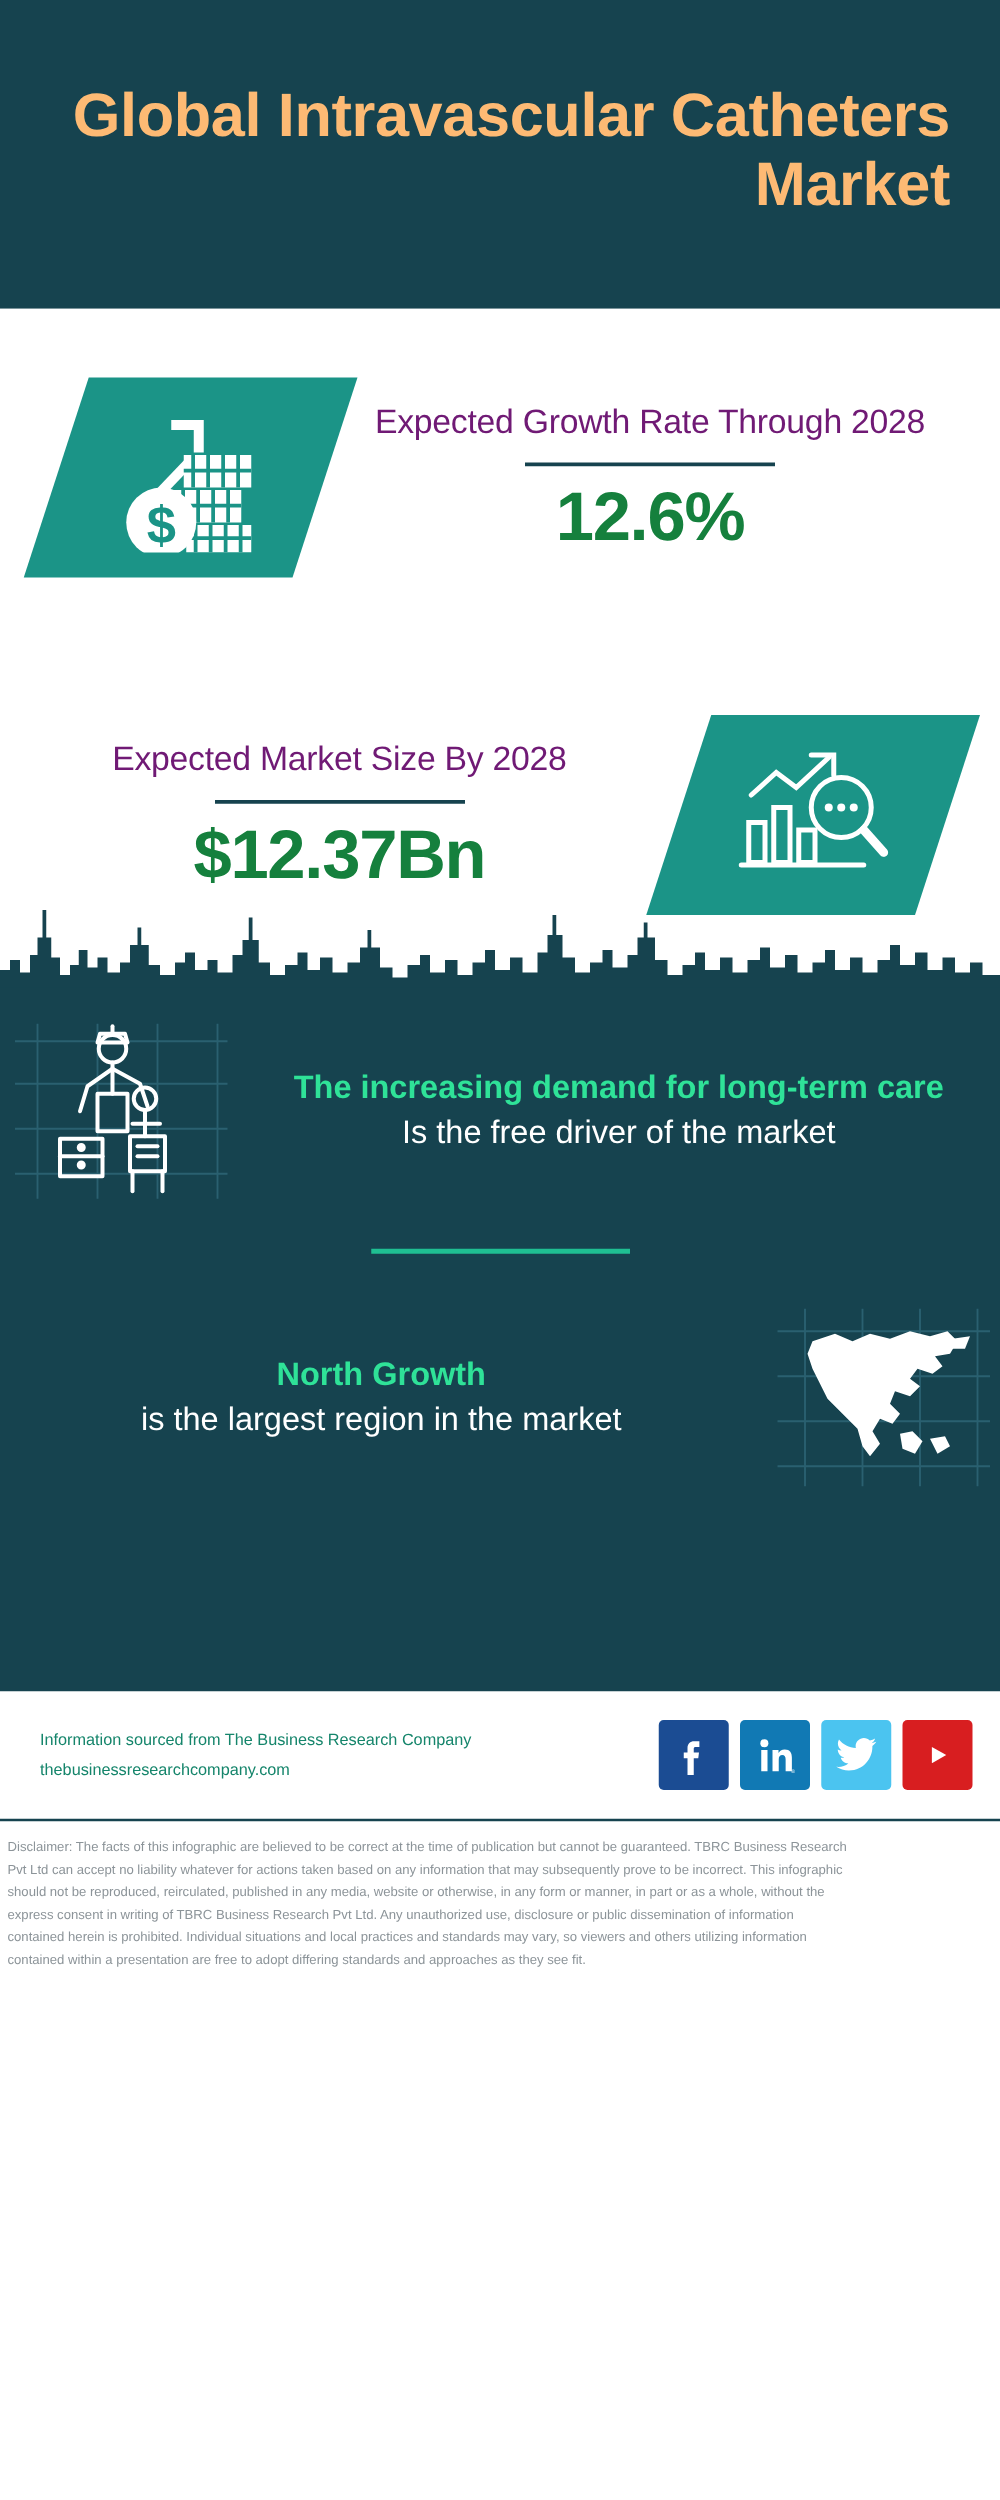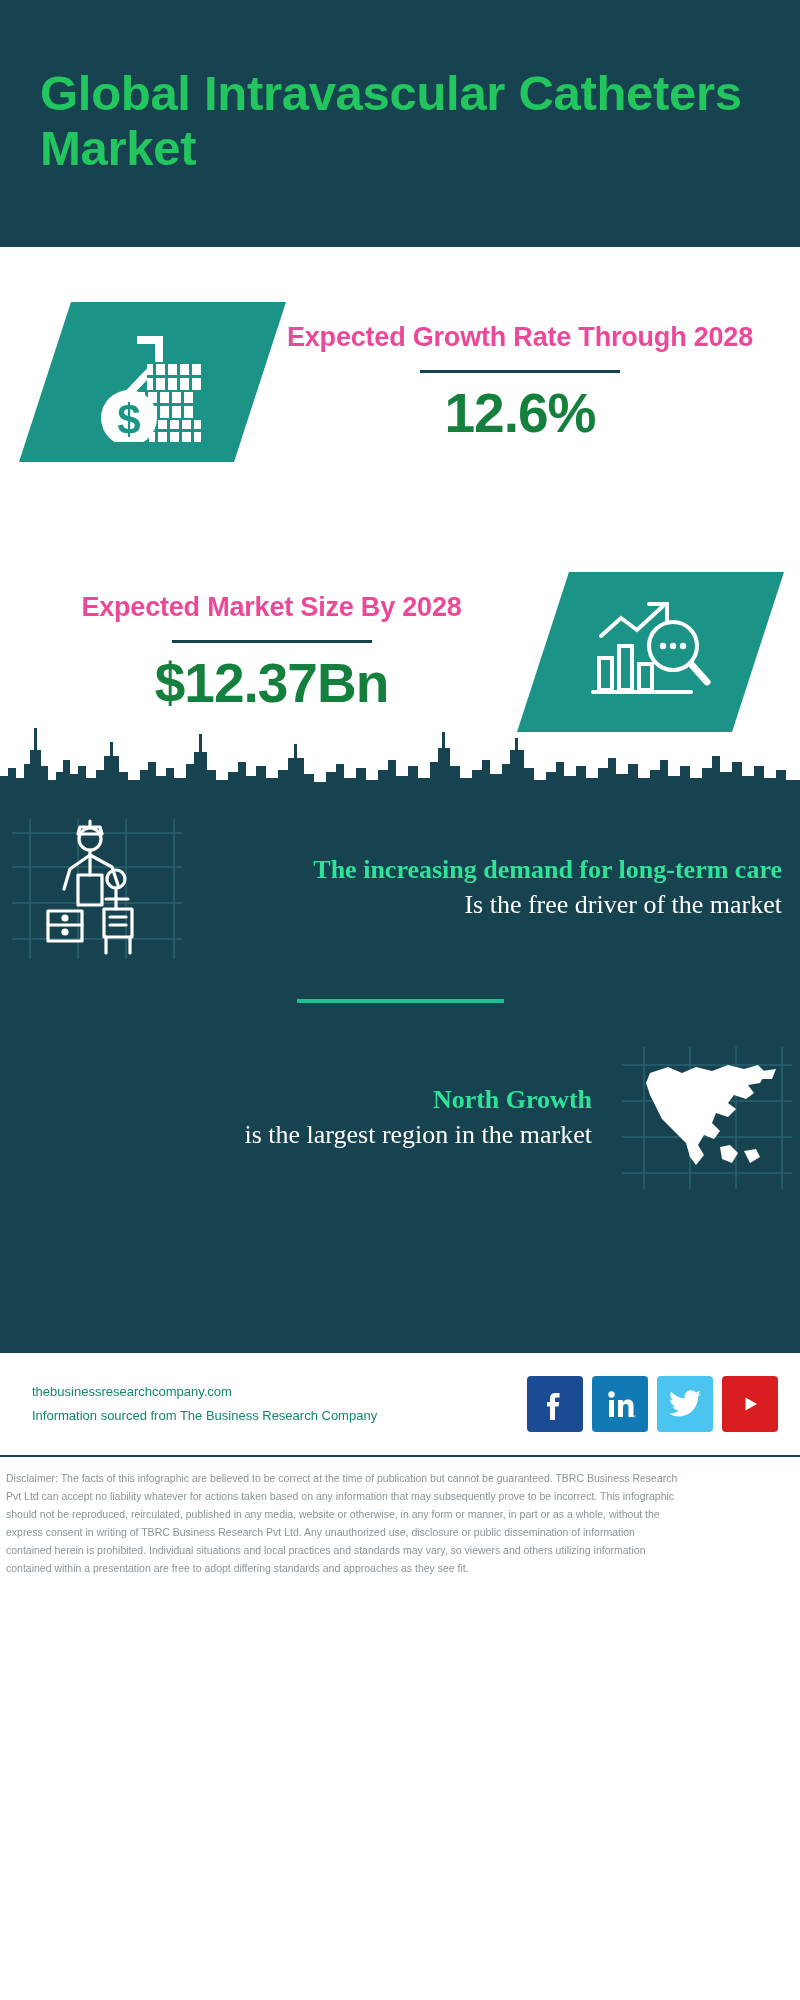--- a/index.html
+++ b/index.html
@@ -20,25 +20,25 @@
     background: #16434F;
     width: 800px;
     height: 247px;
     box-sizing: border-box;
     display: flex;
     align-items: center;
     justify-content: center;
     padding: 4px 40px 10px 40px;
   }
   .header-title {
-    color: #22c55e;
+    color: #fdba74;
     font-size: 49px;
     font-weight: bold;
     line-height: 1.12;
-    text-align: left;
+    text-align: right;
     letter-spacing: -0.3px;
     font-family: "Liberation Sans", sans-serif;
   }
 
   
   .stats {
     position: relative;
     width: 800px;
     height: 540px;
     background: #ffffff;
@@ -71,23 +71,23 @@
     justify-content: center;
   }
   .badge-inner svg { display: block; }
 
   .stat-text {
     flex: 1;
     text-align: center;
     padding: 0 14px;
   }
   .stat-label {
-    color: #ec4899;
+    color: #701a75;
     font-size: 27px;
-    font-weight: bold;
+    font-weight: normal;
     line-height: 1.32;
     letter-spacing: -0.2px;
   }
   .stat-rule {
     width: 200px;
     height: 3px;
     background: #16434F;
     margin: 14px auto 10px auto;
   }
   .stat-value {
@@ -136,23 +136,22 @@
     flex: none;
     display: flex;
     align-items: center;
     justify-content: center;
     position: relative;
   }
   .fact-icon svg { display: block; }
 
   .fact-text {
     flex: 1;
-    text-align: right;
+    text-align: center;
     padding: 0 18px;
-    font-family: Liberation Serif, serif;
   }
   .fact-head {
     color: #2FE298;
     font-size: 26px;
     font-weight: bold;
     line-height: 1.35;
   }
   .fact-sub {
     color: #ffffff;
     font-size: 26px;
@@ -401,22 +400,22 @@
         </svg>
       </div>
     </div>
 
     <div class="dark-pad-bottom"></div>
   </div>
 </div>
 
 <div class="source-bar">
   <div class="source-text">
+    <div>Information sourced from The Business Research Company</div>
     <div>thebusinessresearchcompany.com</div>
-    <div>Information sourced from The Business Research Company</div>
   </div>
   <div class="socials">
     <div class="social s-fb">
       <svg width="34" height="34" viewBox="0 0 34 34">
         <path fill="#ffffff" d="M21.5 6h-4.2c-3.1 0-5.3 2.1-5.3 5.3V15H9v4.6h3V33h5V19.6h3.6l0.6-4.6H17v-3.1c0-0.9 0.5-1.4 1.5-1.4h3V6z"></path>
       </svg>
     </div>
     <div class="social s-li">
       <svg width="34" height="34" viewBox="0 0 34 34">
         <rect x="6" y="13" width="5" height="17" fill="#ffffff"></rect>

